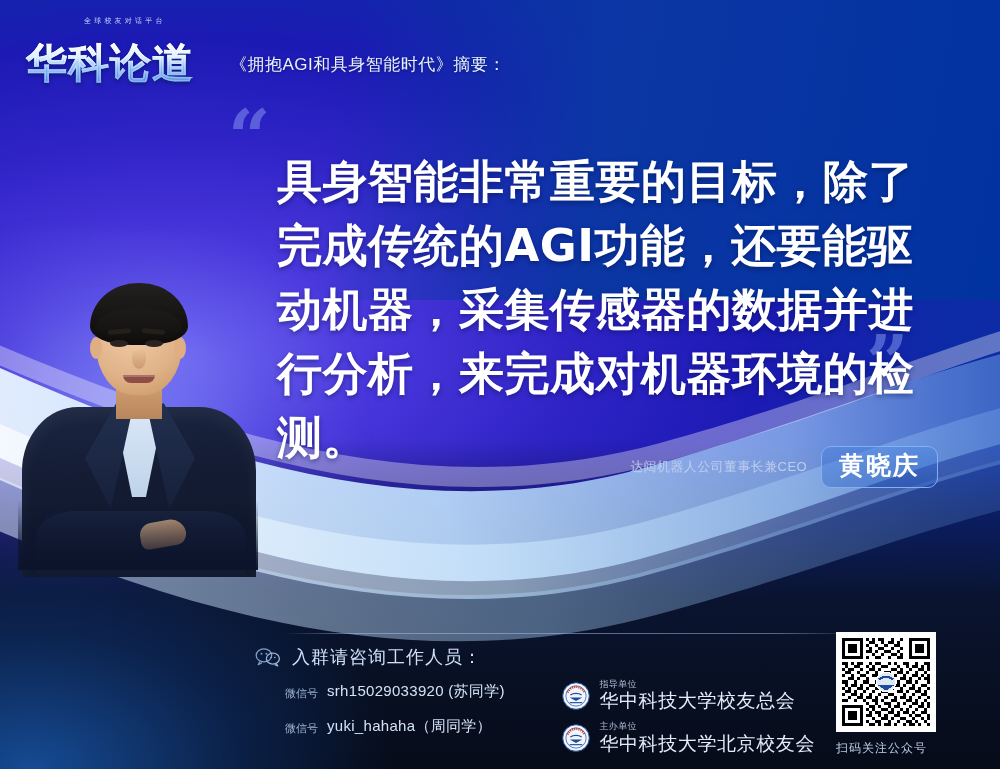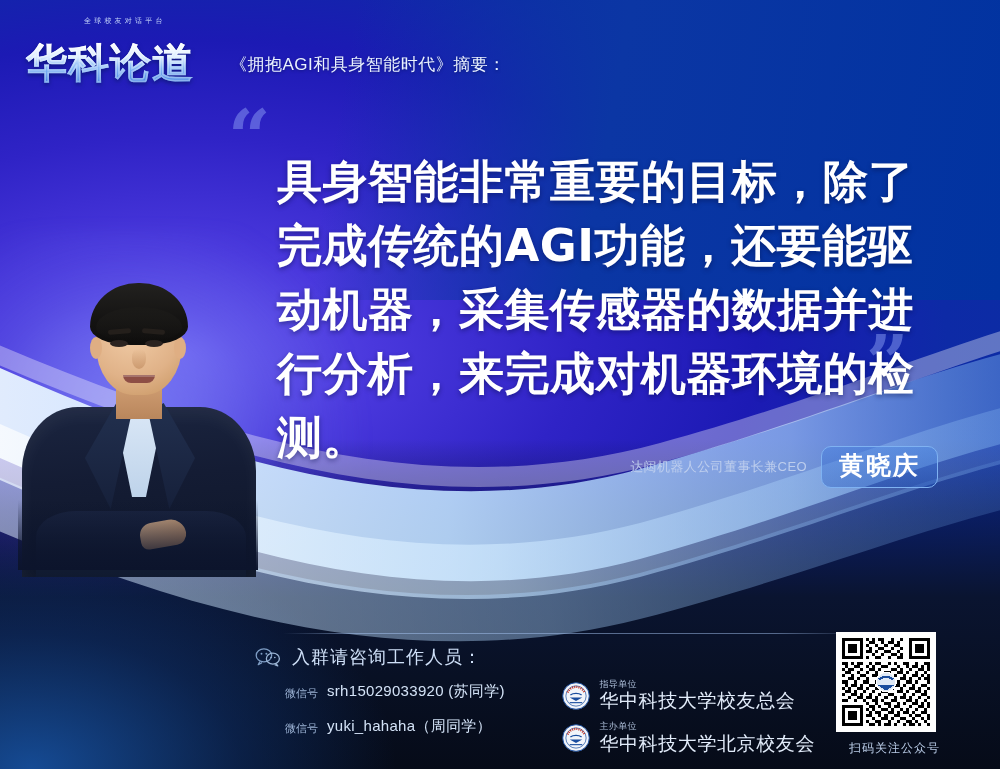--- a/index.html
+++ b/index.html
@@ -194,21 +194,21 @@
   .f-label{color:#9fb6d8;font-size:11px;white-space:nowrap;}
   .f-value{color:#d3e2f6;font-size:15px;letter-spacing:.3px;white-space:nowrap;}
   .f-orgs{padding-top:2px;}
   .org-row{display:flex;align-items:center;gap:9px;margin-bottom:11px;}
   .org-seal{width:28px;height:28px;flex:none;}
   .org-txt{display:flex;flex-direction:column;line-height:1.05;}
   .org-kind{color:#aebfd9;font-size:9px;letter-spacing:.4px;margin-bottom:2px;}
   .org-name{color:#e2ecfa;font-size:19px;letter-spacing:.6px;white-space:nowrap;}
 
   
-  .qr-box{position:absolute;left:836px;top:632px;width:104px;text-align:right;}
+  .qr-box{position:absolute;left:836px;top:632px;width:104px;text-align:left;}
   .qr-img{width:100px;height:100px;background:#fff;padding:0;display:block;}
   .qr-cap{margin-top:8px;color:#b9cbe6;font-size:12px;letter-spacing:1px;}
 </style>
 </head>
 <body>
 
 <div id="poster">
 
   <div class="bg-base"></div>
   <div class="bg-topright"></div>

